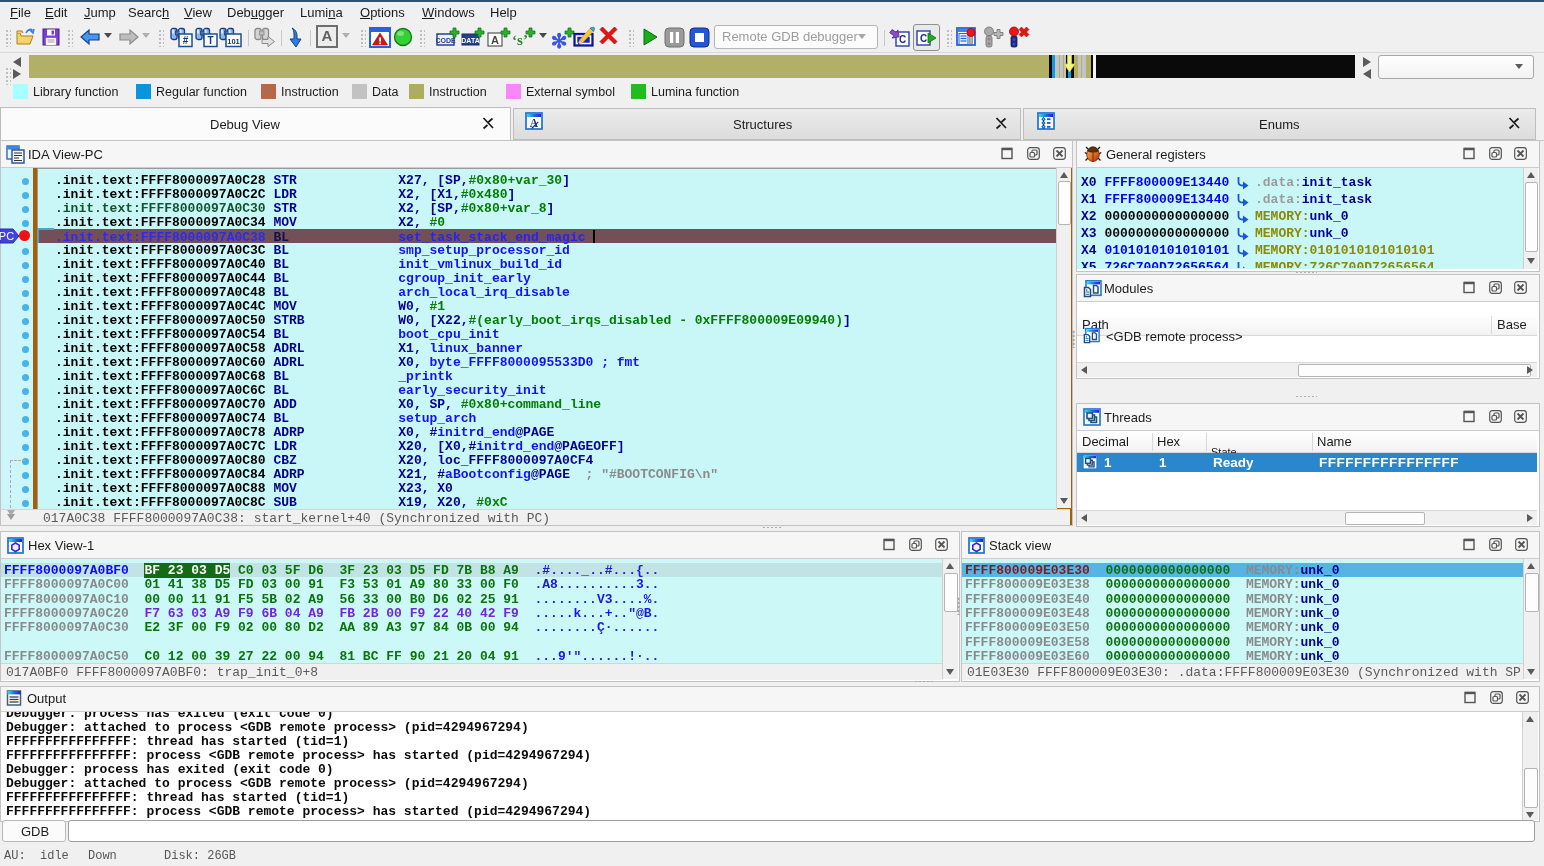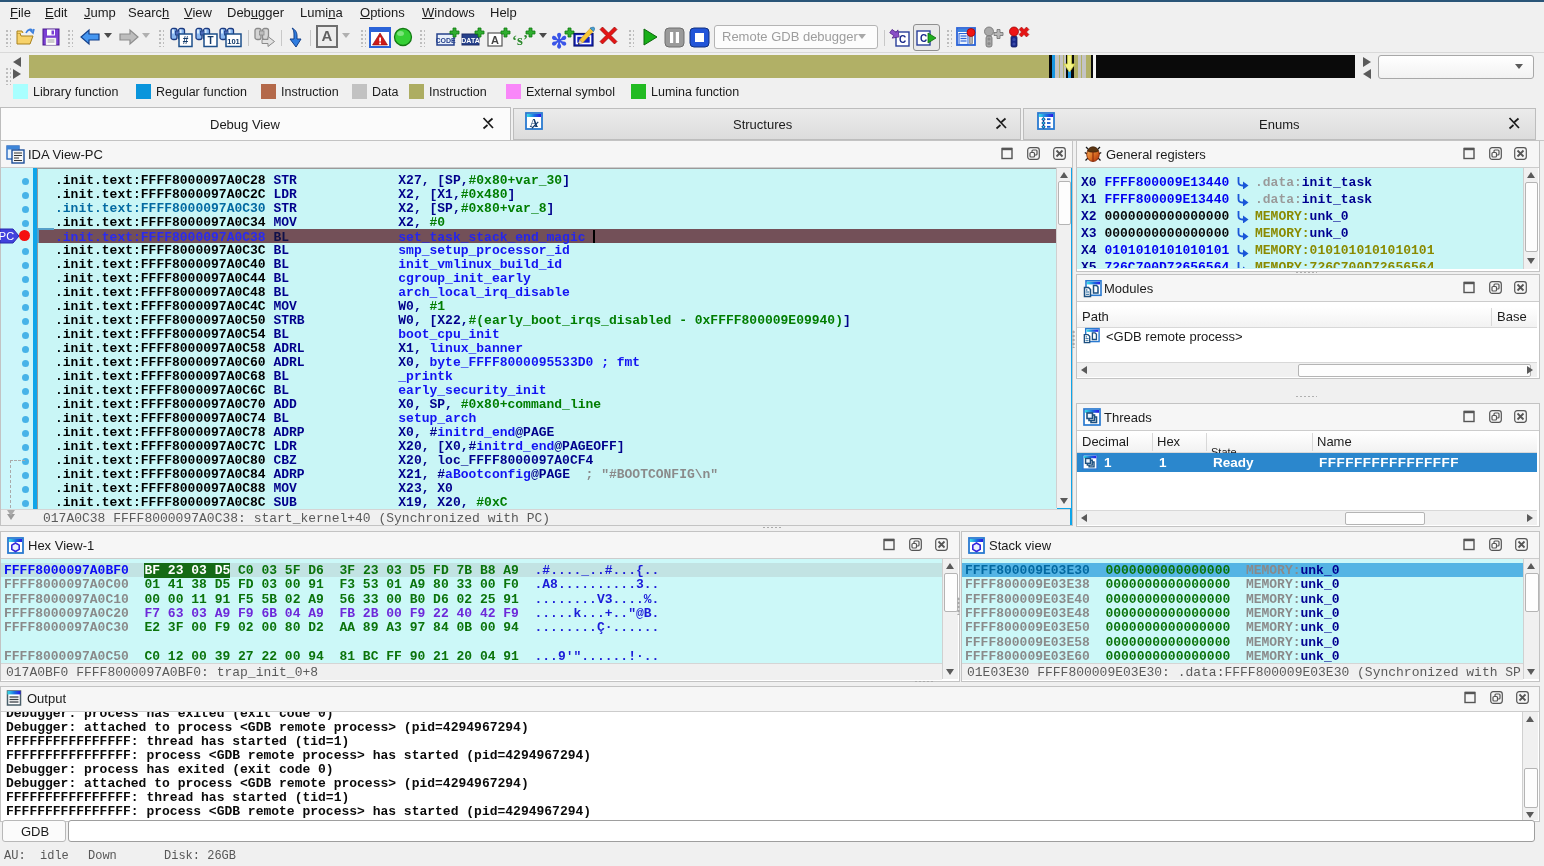--- a/index.html
+++ b/index.html
@@ -334,21 +334,21 @@
       <path d="M6.5 8.8 L8.7 11 L6.5 13.2 L4.3 11 Z"></path>
       <path d="M6.5 12.6 L8.7 14.8 L6.5 17 L4.3 14.8 Z"></path>
     </g>
   <g fill="#35e0e8">
       <rect x="5.7" y="6.4" width="1.6" height="1.6"></rect>
       <rect x="5.7" y="10.2" width="1.6" height="1.6"></rect>
       <rect x="5.7" y="14" width="1.6" height="1.6"></rect>
     </g>
 </svg>
 
-<div class="win" style="left:0px;top:140px;width:1071px;height:384px;background:#0ea5e9;">
+<div class="win" style="left:0px;top:140px;width:1071px;height:384px;background:#a16207;">
   <div class="tbar">
     <svg class="abs" style="left:5px;top:4px;" width="19" height="19" viewBox="0 0 19 19">
       <rect x="1" y="1" width="12" height="13" fill="#eaf4fd" stroke="#2a6ac0" stroke-width="1.4"></rect>
       <rect x="1" y="1" width="12" height="3.5" fill="#3d85d8"></rect>
       <rect x="6" y="5" width="12" height="13" fill="#f6f6f6" stroke="#1d4f9a" stroke-width="1.4"></rect>
       <g stroke="#333333" stroke-width="1">
           <line x1="8" y1="8" x2="16" y2="8"></line>
           <line x1="8" y1="10.5" x2="16" y2="10.5"></line>
           <line x1="8" y1="13" x2="13" y2="13"></line>
           <line x1="8" y1="15.5" x2="16" y2="15.5"></line>
@@ -379,21 +379,21 @@
    <div class="sarr" style="left:6px;top:4px;border-left:4px solid transparent;border-right:4px solid transparent;border-top:6px solid #9a9a9a;"></div>
   </div>
 </div>
 
 <div class="abs" style="left:37px;top:229px;width:1019px;height:14px;background:#735058;"></div>
 <div class="abs" style="left:37px;top:228px;width:17px;height:2px;background:#56a0c8;"></div>
 <div class="abs" style="left:37px;top:228px;width:2px;height:15px;background:#56a0c8;"></div>
 
 <div class="ln mono" style="left:55px;top:174px;"><span style="color:#000000;">.init.text:FFFF8000097A0C28</span> <span class="m">STR             </span><span class="m">X27, [SP,</span><span class="g">#0x80+var_30</span><span class="m">]</span></div>
 <div class="ln mono" style="left:55px;top:188px;"><span style="color:#000000;">.init.text:FFFF8000097A0C2C</span> <span class="m">LDR             </span><span class="m">X2, [X1,</span><span class="g">#0x480</span><span class="m">]</span></div>
-<div class="ln mono" style="left:55px;top:202px;"><span style="color:#0369a1;margin-top:37px;">.init.text:FFFF8000097A0C30</span> <span class="m">STR             </span><span class="m">X2, [SP,</span><span class="g">#0x80+var_8</span><span class="m">]</span></div>
+<div class="ln mono" style="left:55px;top:202px;"><span style="color:#14532d;margin-top:37px;">.init.text:FFFF8000097A0C30</span> <span class="m">STR             </span><span class="m">X2, [SP,</span><span class="g">#0x80+var_8</span><span class="m">]</span></div>
 <div class="ln mono" style="left:55px;top:216px;"><span style="color:#000000;">.init.text:FFFF8000097A0C34</span> <span class="m">MOV             </span><span class="m">X2, </span><span class="g">#0</span></div>
 <div class="ln mono" style="left:55px;top:230px;"><span style="color:#2a2af2;">.init.text:FFFF8000097A0C38</span> <span style="color:#10104a;">BL              </span><span style="color:#2525ee;">set_task_stack_end_magic</span> <span style="display:inline-block;width:2px;height:13px;background:#000;vertical-align:-2px;"></span></div>
 <div class="ln mono" style="left:55px;top:244px;"><span style="color:#000000;">.init.text:FFFF8000097A0C3C</span> <span class="m">BL              </span><span class="bb">smp_setup_processor_id</span></div>
 <div class="ln mono" style="left:55px;top:258px;"><span style="color:#000000;">.init.text:FFFF8000097A0C40</span> <span class="m">BL              </span><span class="bb">init_vmlinux_build_id</span></div>
 <div class="ln mono" style="left:55px;top:272px;"><span style="color:#000000;">.init.text:FFFF8000097A0C44</span> <span class="m">BL              </span><span class="bb">cgroup_init_early</span></div>
 <div class="ln mono" style="left:55px;top:286px;"><span style="color:#000000;">.init.text:FFFF8000097A0C48</span> <span class="m">BL              </span><span class="bb">arch_local_irq_disable</span></div>
 <div class="ln mono" style="left:55px;top:300px;"><span style="color:#000000;">.init.text:FFFF8000097A0C4C</span> <span class="m">MOV             </span><span class="m">W0, </span><span class="g">#1</span></div>
 <div class="ln mono" style="left:55px;top:314px;"><span style="color:#000000;">.init.text:FFFF8000097A0C50</span> <span class="m">STRB            </span><span class="m">W0, [X22,</span><span class="g">#(early_boot_irqs_disabled - 0xFFFF800009E09940)</span><span class="m">]</span></div>
 <div class="ln mono" style="left:55px;top:328px;"><span style="color:#000000;">.init.text:FFFF8000097A0C54</span> <span class="m">BL              </span><span class="bb">boot_cpu_init</span></div>
 <div class="ln mono" style="left:55px;top:342px;"><span style="color:#000000;">.init.text:FFFF8000097A0C58</span> <span class="m">ADRL            </span><span class="m">X1, </span><span class="bb">linux_banner</span></div>
@@ -547,21 +547,21 @@
     <svg class="abs" style="left:412px;top:6px;" width="13" height="13" viewBox="0 0 13 13">
         <rect x="0.7" y="0.7" width="11.6" height="11.6" rx="2.5" fill="none" stroke="#555555" stroke-width="1.2"></rect>
         <rect x="5" y="3" width="5" height="5" rx="1" fill="none" stroke="#555555" stroke-width="1.2"></rect>
         <rect x="3" y="5.5" width="4.5" height="4.5" rx="1" fill="#fbfbfb" stroke="#555555" stroke-width="1.2"></rect>
       </svg>
     <svg class="abs" style="left:437px;top:6px;" width="13" height="13" viewBox="0 0 13 13">
         <rect x="0.7" y="0.7" width="11.6" height="11.6" rx="2.5" fill="none" stroke="#555555" stroke-width="1.2"></rect>
         <path d="M3.5 3.5 L9.5 9.5 M9.5 3.5 L3.5 9.5" stroke="#555555" stroke-width="1.8"></path>
       </svg>
   </div>
-  <div class="abs" style="left:0;top:32px;width:460px;height:20px;background:linear-gradient(#ffffff,#f2f2f2);border-bottom:1px solid #d8d8d8;">
+  <div class="abs" style="left:0;top:40px;width:460px;height:20px;background:linear-gradient(#ffffff,#f2f2f2);border-bottom:1px solid #d8d8d8;">
     <div class="abs" style="left:5px;top:2px;font-size:13px;color:#1b1b1b;">Path</div>
     <div class="abs" style="left:420px;top:2px;font-size:13px;color:#1b1b1b;">Base</div>
     <div class="abs" style="left:414px;top:1px;width:1px;height:18px;background:#d8d8d8;"></div>
   </div>
   <svg class="abs" style="left:6px;top:52px;" width="17" height="17" viewBox="0 0 19 19">
       <rect x="3" y="1.8" width="15" height="14.5" fill="#ffffff" stroke="#2979d0" stroke-width="1.6"></rect>
       <rect x="4" y="2.8" width="13" height="2.6" fill="url(#tg)"></rect>
       <path d="M10.5 6.5 L13.5 6.5 L15 8 L15 14 L10.5 14 Z" fill="#ffffff" stroke="#1d5080" stroke-width="1.5"></path>
       <path d="M1.5 8.5 L5.5 8.5 L7.5 10.5 L7.5 17.5 L1.5 17.5 Z" fill="#ffffff" stroke="#1d5080" stroke-width="1.5"></path>
       <g stroke="#2d6da0" stroke-width="1.1">
@@ -689,21 +689,21 @@
         <rect x="5" y="3" width="5" height="5" rx="1" fill="none" stroke="#555555" stroke-width="1.2"></rect>
         <rect x="3" y="5.5" width="4.5" height="4.5" rx="1" fill="#fbfbfb" stroke="#555555" stroke-width="1.2"></rect>
       </svg>
     <svg class="abs" style="left:553px;top:6px;" width="13" height="13" viewBox="0 0 13 13">
         <rect x="0.7" y="0.7" width="11.6" height="11.6" rx="2.5" fill="none" stroke="#555555" stroke-width="1.2"></rect>
         <path d="M3.5 3.5 L9.5 9.5 M9.5 3.5 L3.5 9.5" stroke="#555555" stroke-width="1.8"></path>
       </svg>
   </div>
   <div class="abs" style="left:0;top:27px;width:561px;height:104px;background:#ccf8f8;"></div>
   <div class="abs" style="left:0;top:31px;width:561px;height:14px;background:#54b4e4;"></div>
-  <div class="ln mono" style="left:3px;top:32px;"><span style="color:#0369a1;">FFFF800009E03E30</span>  <span style="color:#0b730b;">0000000000000000</span>  <span style="color:#8a8a8a;">MEMORY:</span><span style="color:#000090;">unk_0</span></div>
+  <div class="ln mono" style="left:3px;top:32px;"><span style="color:#7f1d1d;">FFFF800009E03E30</span>  <span style="color:#0b730b;">0000000000000000</span>  <span style="color:#8a8a8a;">MEMORY:</span><span style="color:#000090;">unk_0</span></div>
   <div class="ln mono" style="left:3px;top:46px;"><span style="color:#8a8a8a;">FFFF800009E03E38</span>  <span style="color:#0b730b;">0000000000000000</span>  <span style="color:#8a8a8a;">MEMORY:</span><span style="color:#000090;">unk_0</span></div>
   <div class="ln mono" style="left:3px;top:61px;"><span style="color:#8a8a8a;">FFFF800009E03E40</span>  <span style="color:#0b730b;">0000000000000000</span>  <span style="color:#8a8a8a;">MEMORY:</span><span style="color:#000090;">unk_0</span></div>
   <div class="ln mono" style="left:3px;top:75px;"><span style="color:#8a8a8a;">FFFF800009E03E48</span>  <span style="color:#0b730b;">0000000000000000</span>  <span style="color:#8a8a8a;">MEMORY:</span><span style="color:#000090;">unk_0</span></div>
   <div class="ln mono" style="left:3px;top:89px;"><span style="color:#8a8a8a;">FFFF800009E03E50</span>  <span style="color:#0b730b;">0000000000000000</span>  <span style="color:#8a8a8a;">MEMORY:</span><span style="color:#000090;">unk_0</span></div>
   <div class="ln mono" style="left:3px;top:104px;"><span style="color:#8a8a8a;">FFFF800009E03E58</span>  <span style="color:#0b730b;">0000000000000000</span>  <span style="color:#8a8a8a;">MEMORY:</span><span style="color:#000090;">unk_0</span></div>
   <div class="ln mono" style="left:3px;top:118px;"><span style="color:#8a8a8a;">FFFF800009E03E60</span>  <span style="color:#0b730b;">0000000000000000</span>  <span style="color:#8a8a8a;">MEMORY:</span><span style="color:#000090;">unk_0</span></div>
   <div class="abs" style="left:0;top:131px;width:561px;height:16px;background:#f0f0f0;border-top:1px solid #d5d5d5;">
     <div class="abs" style="left:5px;top:1px;font-family:'Liberation Mono',monospace;font-size:13px;color:#5a5a5a;white-space:pre;">01E03E30 FFFF800009E03E30: .data:FFFF800009E03E30 (Synchronized with SP)</div>
   </div>
   <div class="scroll" style="left:561px;top:27px;width:15px;height:120px;border-left:1px solid #d0d0d0;">

